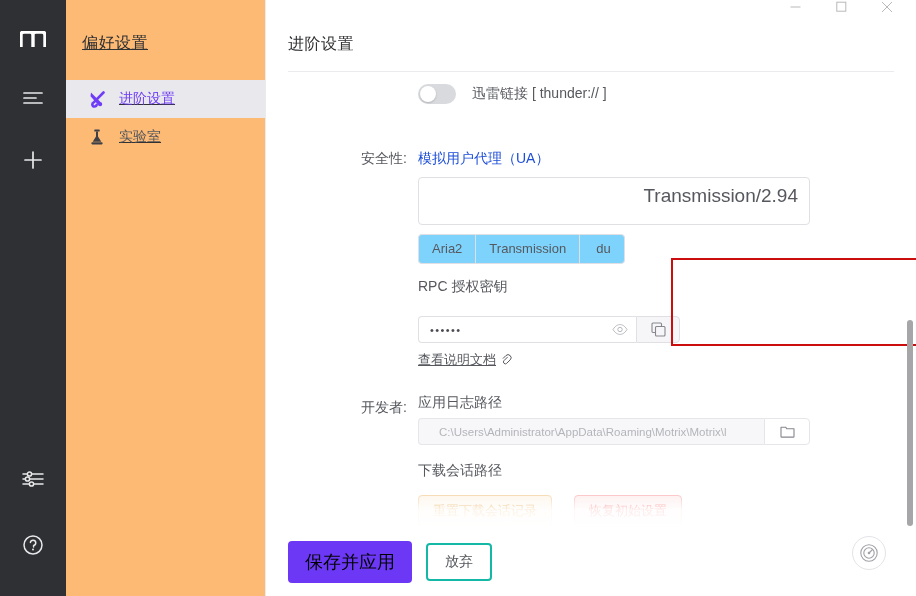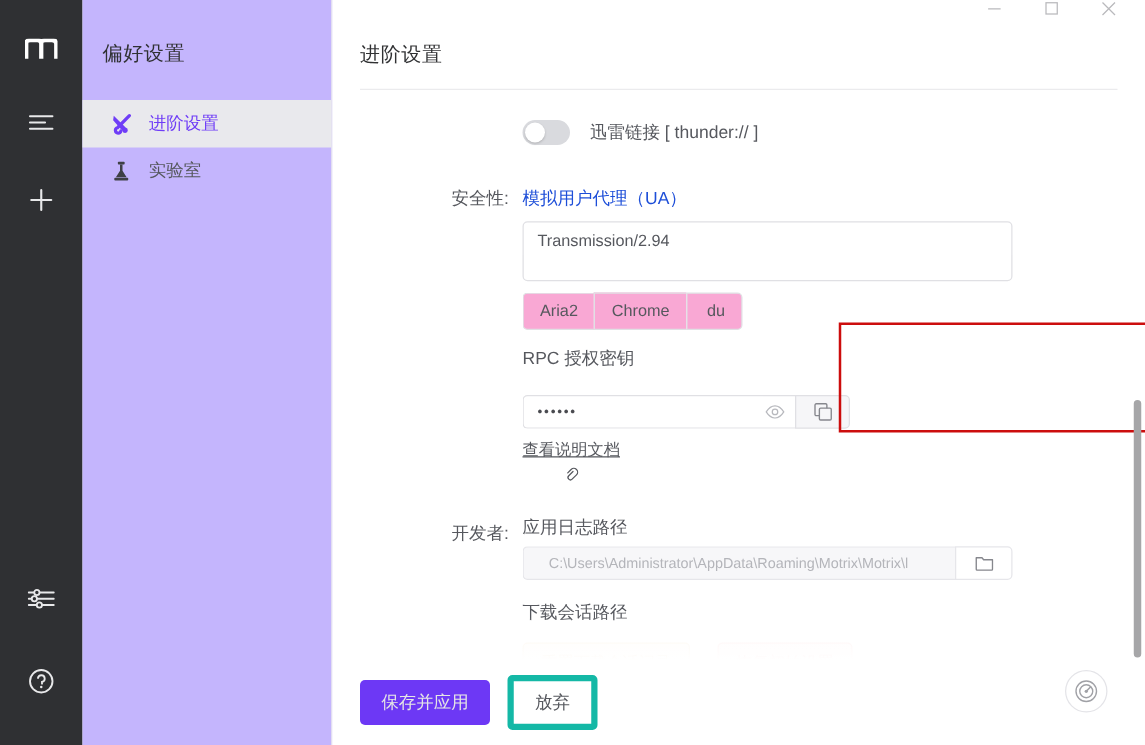--- a/index.html
+++ b/index.html
@@ -45,23 +45,24 @@
     position: absolute;
     bottom: 0; left: 0; right: 0;
     display: flex; flex-direction: column; align-items: center;
   }
   .rail-bottom .rail-btn { margin-top: 0; margin-bottom: 36px; }
 
   
   .navcol {
     width: 200px;
     flex: 0 0 200px;
-    background: #c4b5fd;
+    background: #fdba74;
     border-right: 1px solid #ebebed;
     position: relative;
+    text-decoration: underline;
   }
   .navcol-title {
     font-size: 16px;
     color: #303133;
     padding: 33px 0 0 16px;
     letter-spacing: .5px;
   }
   .navlist { margin-top: 26px; }
   .navitem {
     display: flex;
@@ -142,21 +143,21 @@
     flex: 0 0 130px;
     text-align: right;
     padding-right: 11px;
     font-size: 14px;
     color: #56585e;
     line-height: 32px;
   }
   .row-body { flex: 1 1 auto; min-width: 0; }
 
   
-  .toggle-row { height: 44px; align-items: center; }
+  .toggle-row { height: 44px; }
   .switch {
     width: 38px; height: 20px;
     border-radius: 10px;
     background: #d9dade;
     position: relative;
     cursor: pointer;
     flex: 0 0 38px;
   }
   .switch .knob {
     position: absolute;
@@ -180,33 +181,34 @@
     white-space: nowrap;
   }
 
   .textarea-box {
     width: 392px;
     height: 48px;
     border: 1px solid #e0e0e4;
     border-radius: 4px;
     background: #fff;
     padding: 7px 11px;
-    font-size: 13px;
+    font-size: 19px;
     color: #56585e;
     margin-top: 3px;
+    text-align: right;
   }
 
   .btn-group {
     display: flex;
     margin-top: 9px;
   }
   .btn-group .gbtn {
     border: 1px solid #e0e0e4;
     border-right: none;
-    background: #f9a8d4;
+    background: #7dd3fc;
     font-size: 13px;
     color: #56585e;
     padding: 6px 13px;
     cursor: pointer;
     line-height: 16px;
     text-align: center;
   }
   .btn-group .gbtn:first-child { border-radius: 4px 0 0 4px; }
   .btn-group .gbtn:last-child {
     border-right: 1px solid #e0e0e4;
@@ -271,21 +273,20 @@
   }
   .doc-link {
     margin-top: 8px;
     font-size: 13px;
     color: #56585e;
     display: inline-flex;
     align-items: center;
     gap: 4px;
     text-decoration: underline;
     cursor: pointer;
-    flex-direction: column;
   }
 
   .dev-block { margin-top: 22px; }
   .path-label {
     font-size: 14px;
     color: #56585e;
     line-height: 22px;
   }
   .path-row {
     display: flex;
@@ -362,32 +363,32 @@
     left: 0; right: 0; bottom: 0;
     height: 68px;
     background: #fff;
     display: flex;
     align-items: center;
     padding-left: 22px;
     z-index: 10;
   }
   .primary-btn {
     background: #6d38f5;
-    color: #e5e5e5;
+    color: #000000;
     border: none;
     border-radius: 4px;
-    font-size: 14px;
+    font-size: 18px;
     padding: 9px 17px;
     cursor: pointer;
     font-family: inherit;
   }
   .ghost-btn {
     background: #fff;
     color: #56585e;
-    border: 5px solid #14b8a6;
+    border: 2px solid #14b8a6;
     border-radius: 4px;
     font-size: 14px;
     padding: 8px 17px;
     margin-left: 14px;
     cursor: pointer;
     font-family: inherit;
   }
   .fab {
     position: absolute;
     right: 30px;
@@ -535,21 +536,21 @@
         </div>
 
         <div class="row" style="margin-top:14px;">
           <div class="row-label">安全性:</div>
           <div class="row-body">
             <div class="field-label">模拟用户代理（UA）</div>
             <div class="textarea-box">Transmission/2.94</div>
 
             <div class="btn-group">
               <div class="gbtn">Aria2</div>
-              <div class="gbtn">Chrome</div>
+              <div class="gbtn">Transmission</div>
               <div class="gbtn">du</div>
             </div>
 
             <div class="rpc-wrap">
               <div class="rpc-title">RPC 授权密钥</div>
               <div class="input-with-btn">
                 <div class="inp">
                   <span class="val">••••••</span>
                   <span class="eye">
                     <svg width="16" height="11" viewBox="0 0 16 11" aria-hidden="true">

